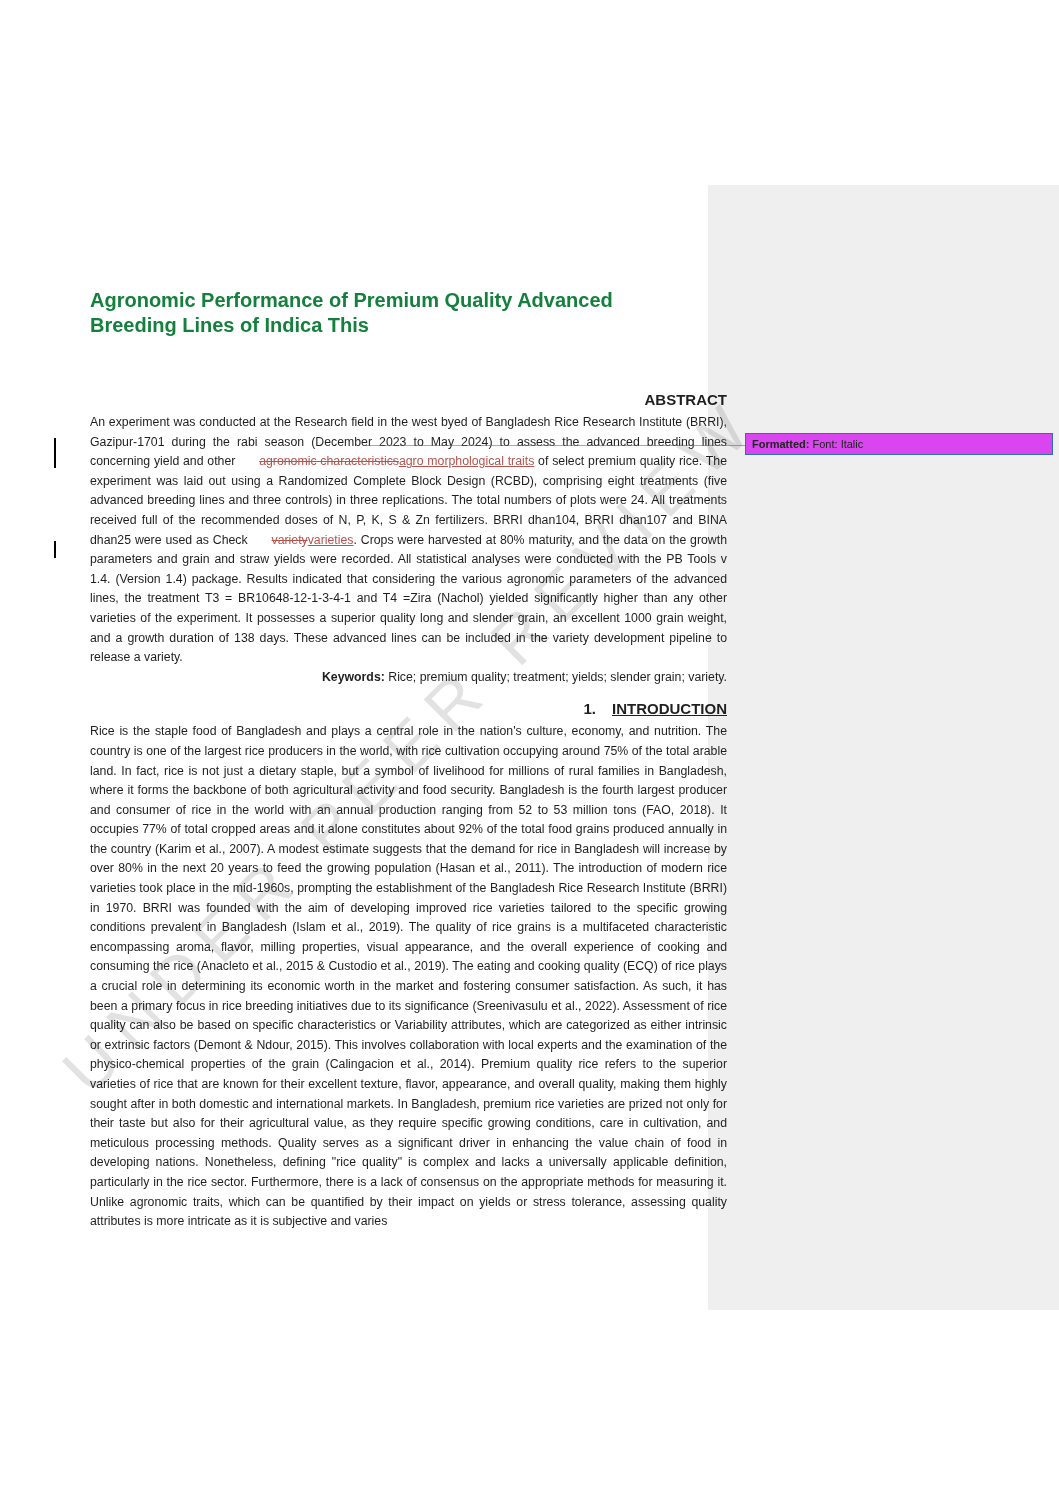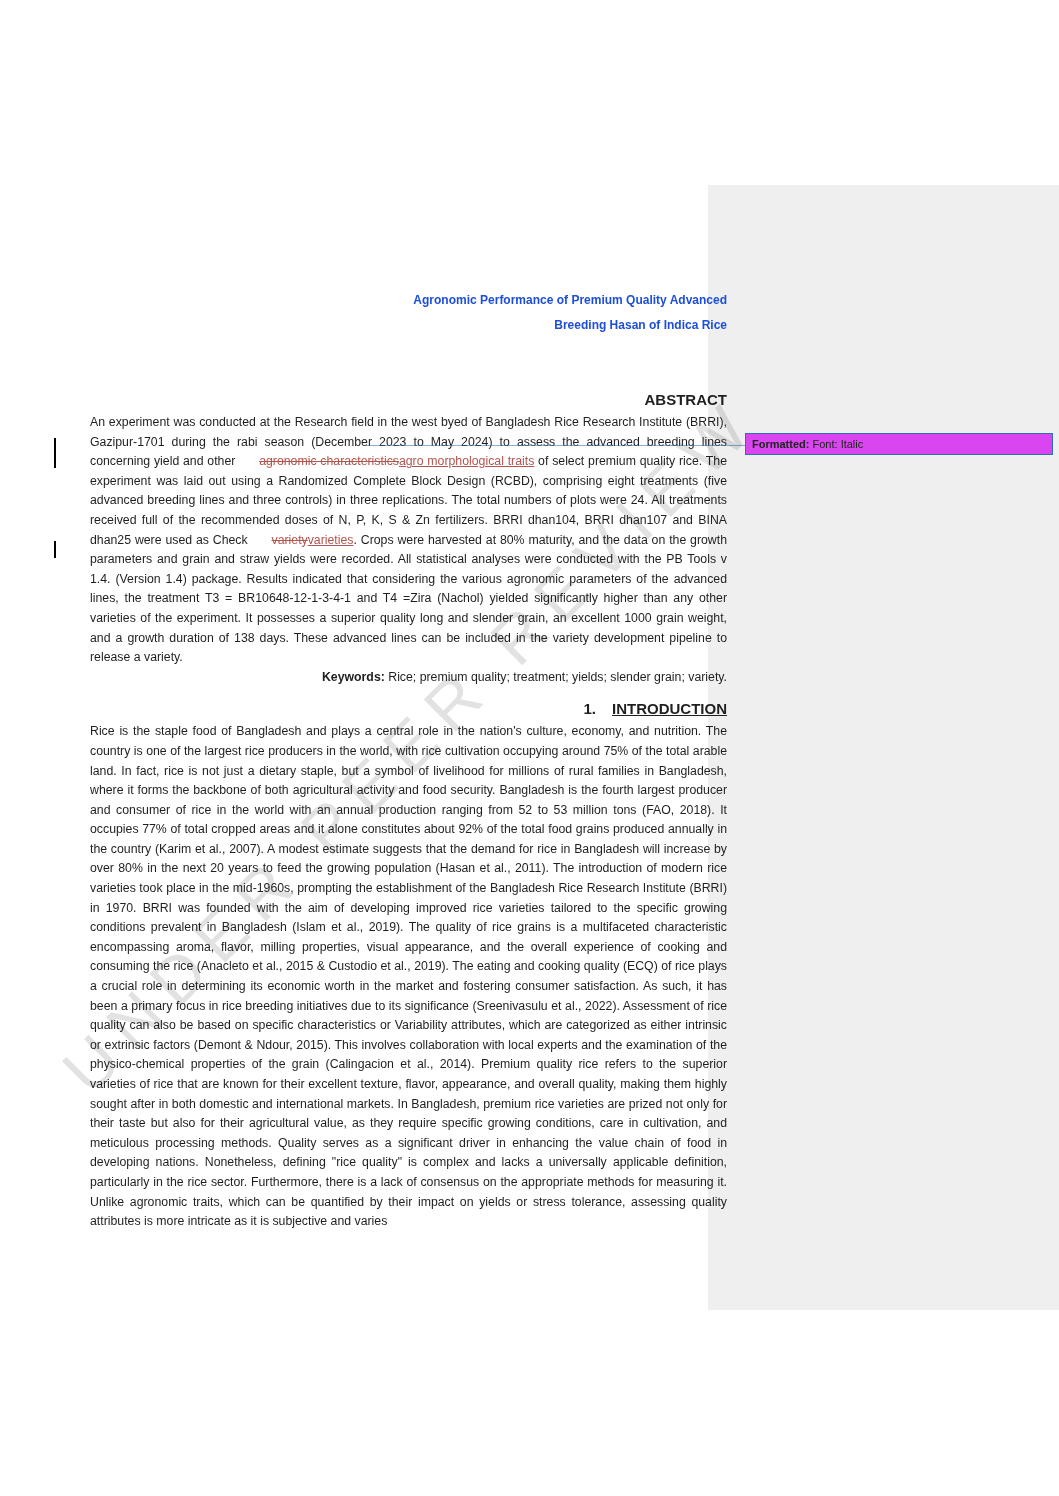--- a/index.html
+++ b/index.html
@@ -23,22 +23,22 @@
     position:absolute;left:410px;top:745px;
     transform:translate(-50%,-50%) rotate(-45deg);
     font-size:66px;letter-spacing:14px;white-space:nowrap;
     color:rgba(110,110,110,0.20);font-weight:400;
     pointer-events:none;user-select:none;
   }
   .content{
     position:absolute;left:90px;top:288px;width:637px;
   }
   .doc-title{
-    text-align:right;font-weight:bold;font-size:12px;line-height:25px;
-    color:#1d4ed8;
+    text-align:left;font-weight:bold;font-size:20px;line-height:25px;
+    color:#15803d;
   }
   .section-heading{
     font-weight:bold;font-size:15px;line-height:16px;text-align:right;
   }
   .abstract-heading{margin-top:54px;}
   .para{
     margin-top:5px;text-align:justify;font-size:12.3px;line-height:19.6px;
   }
   .keywords-line{
     text-align:right;font-size:12.3px;line-height:19.6px;margin-top:0;
@@ -70,21 +70,21 @@
 <body>
 
 <div class="markup-area"></div>
 
 <div class="watermark">UNDER PEER REVIEW</div>
 
 <div class="content">
 
   <div class="doc-title">
     <div>Agronomic Performance of Premium Quality Advanced</div>
-    <div>Breeding Hasan of Indica Rice</div>
+    <div>Breeding Lines of Indica This</div>
   </div>
 
   <div class="section-heading abstract-heading">ABSTRACT</div>
 
   <div class="para"><span>An experiment was conducted at the Research field in the west byed of Bangladesh Rice Research Institute (BRRI), Gazipur-1701 during the </span><span class="it">rabi</span><span> season (December 2023 to May 2024) to assess the advanced breeding lines concerning yield and other </span><span class="del">agronomic characteristics</span><span class="ins">agro morphological traits</span><span> of select premium quality rice. The experiment was laid out using a Randomized Complete Block Design (RCBD), comprising eight treatments (five advanced breeding lines and three controls) in three replications. The total numbers of plots were 24. All treatments received full of the recommended doses of N, P, K, S &amp; Zn fertilizers. BRRI dhan104, BRRI dhan107 and BINA dhan25 were used as Check </span><span class="del">variety</span><span class="ins">varieties</span><span>. Crops were harvested at 80% maturity, and the data on the growth parameters and grain and straw yields were recorded. All statistical analyses were conducted with the PB Tools v 1.4. (Version 1.4) package. Results indicated that considering the various agronomic parameters of the advanced lines, the treatment T3 = BR10648-12-1-3-4-1 and T4 =Zira (Nachol) yielded significantly higher than any other varieties of the experiment. It possesses a superior quality long and slender grain, an excellent 1000 grain weight, and a growth duration of 138 days. These advanced lines can be included in the variety development pipeline to release a variety.</span></div>
 
   <div class="keywords-line"><b>Keywords:</b><span> Rice; premium quality; treatment; yields; slender grain; variety.</span></div>
 
   <div class="section-heading intro-heading"><span class="sec-num">1.</span><span>INTRODUCTION</span></div>
 

